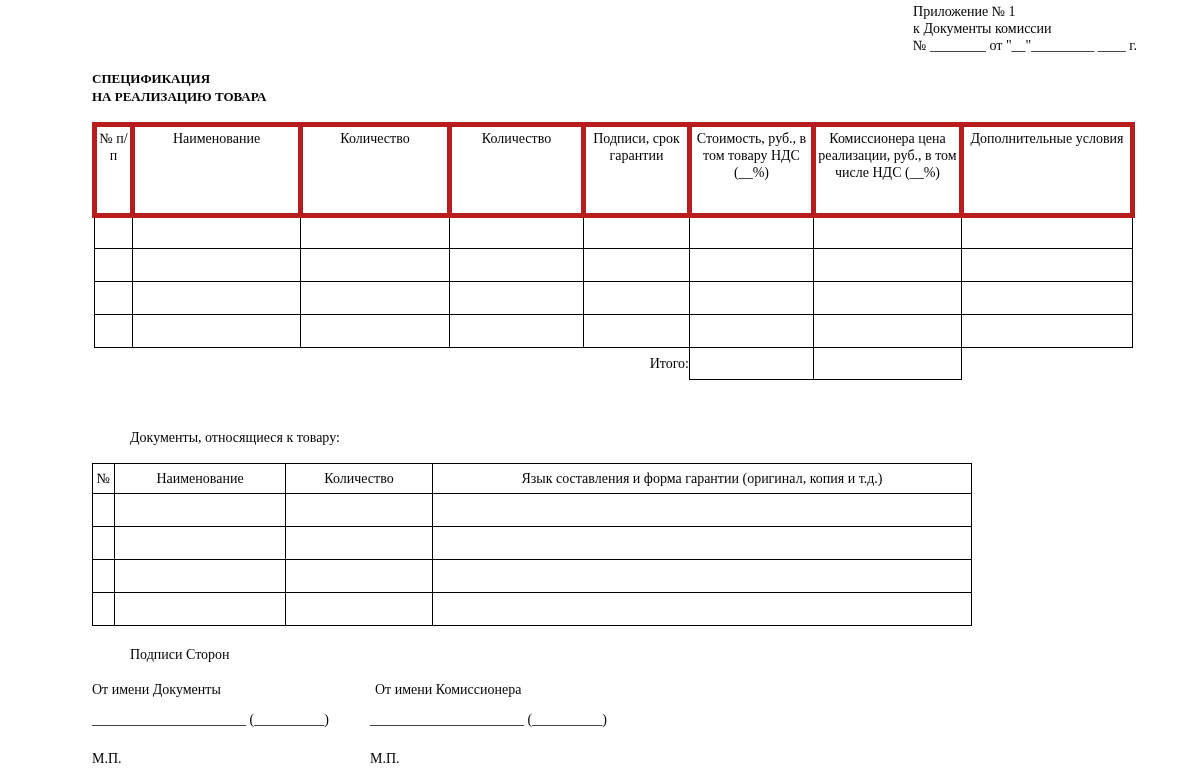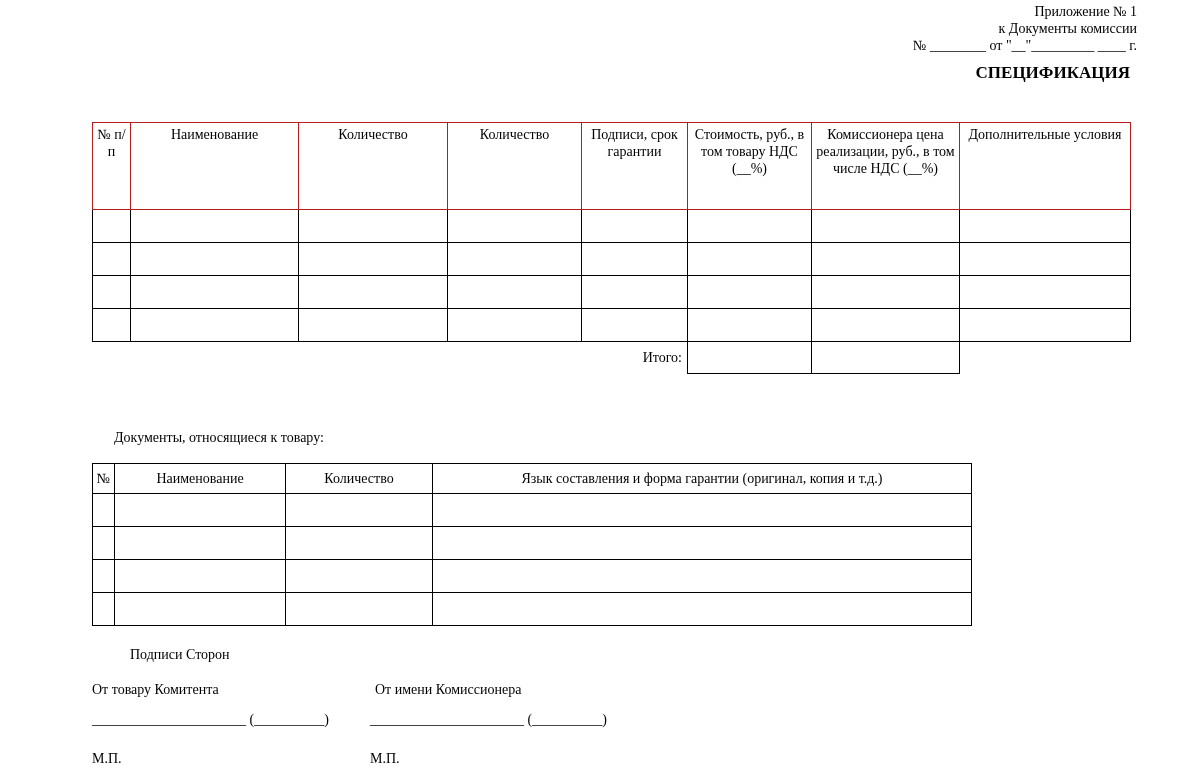--- a/index.html
+++ b/index.html
@@ -12,67 +12,66 @@
     font-family: "Liberation Serif", "DejaVu Serif", serif;
     font-size: 14px;
     overflow: hidden;
   }
 
   
   .appendix {
     position: absolute;
     top: 3px;
     right: 51px;
-    text-align: right;
+    text-align: left;
     line-height: 17px;
     white-space: nowrap;
   }
 
   
   .doc-title {
     position: absolute;
     left: 92px;
-    top: 64px;
+    top: 70px;
     width: 1038px;
-    text-align: right;
+    text-align: left;
     font-weight: bold;
-    font-size: 17px;
+    font-size: 13px;
     line-height: 18px;
   }
 
   table { border-collapse: collapse; table-layout: fixed; }
 
   
   .goods-table {
     position: absolute;
     left: 92px;
     top: 122px;
     width: 1038px;
   }
   .goods-table thead th {
-    border: 1px solid #b91c1c;
+    border: 5px solid #b91c1c;
     font-weight: normal;
     text-align: center;
     vertical-align: top;
     padding: 3px 2px 0 2px;
     height: 83px;
     line-height: 17px;
   }
   .goods-table tbody td {
     border: 1px solid #000;
     padding: 0;
   }
   .goods-table tbody.rows tr { height: 33px; }
   .goods-table .total-row { height: 32px; }
   .goods-table .total-row td.plain { border: none; }
   .goods-table .total-row td.total-label-cell {
     border: none;
     text-align: right;
     vertical-align: middle;
-    padding-right: 5px;
   }
   .goods-table .total-row td.boxed { border: 1px solid #000; }
 
   
   .line-text {
     position: absolute;
     white-space: nowrap;
     line-height: 16px;
   }
 
@@ -101,20 +100,21 @@
 <div class="page">
 
   <div class="appendix">
     <div>Приложение № 1</div>
     <div>к Документы комиссии</div>
     <div>№ ________ от "__"_________ ____ г.</div>
   </div>
 
   <div class="doc-title">
     <div>СПЕЦИФИКАЦИЯ</div>
+    <div>НА РЕАЛИЗАЦИЮ ТОВАРА</div>
   </div>
 
   <table class="goods-table">
     <colgroup>
       <col style="width:38px">
         <col style="width:168px">
         <col style="width:149px">
         <col style="width:134px">
       <col style="width:106px">
         <col style="width:124px">
@@ -179,21 +179,21 @@
       <tr class="total-row">
         <td class="total-label-cell" colspan="5">Итого:</td>
         <td class="boxed"></td>
         <td class="boxed"></td>
         <td class="plain"></td>
       </tr>
     </tbody>
   </table>
 
 
-  <div class="line-text" style="left:114px; top:430px;">Документы, относящиеся к товару:</div>
+  <div class="line-text" style="left:130px; top:430px;">Документы, относящиеся к товару:</div>
 
   <table class="docs-table">
     <colgroup>
       <col style="width:22px">
         <col style="width:171px">
         <col style="width:147px">
         <col style="width:539px">
     </colgroup>
     <thead>
       <tr>
@@ -226,21 +226,21 @@
           <td></td>
           <td></td>
           <td></td>
           <td></td>
         </tr>
       </tbody>
   </table>
 
   <div class="line-text" style="left:130px; top:647px;">Подписи Сторон</div>
 
-  <div class="line-text" style="left:92px;  top:682px;">От товару Комитента</div>
+  <div class="line-text" style="left:92px;  top:682px;">От имени Документы</div>
   <div class="line-text" style="left:375px; top:682px;">От имени Комиссионера</div>
 
   <div class="line-text" style="left:92px;  top:712px;">______________________ (__________)</div>
   <div class="line-text" style="left:370px; top:712px;">______________________ (__________)</div>
 
   <div class="line-text" style="left:92px;  top:751px;">М.П.</div>
   <div class="line-text" style="left:370px; top:751px;">М.П.</div>
 
 </div>
 

